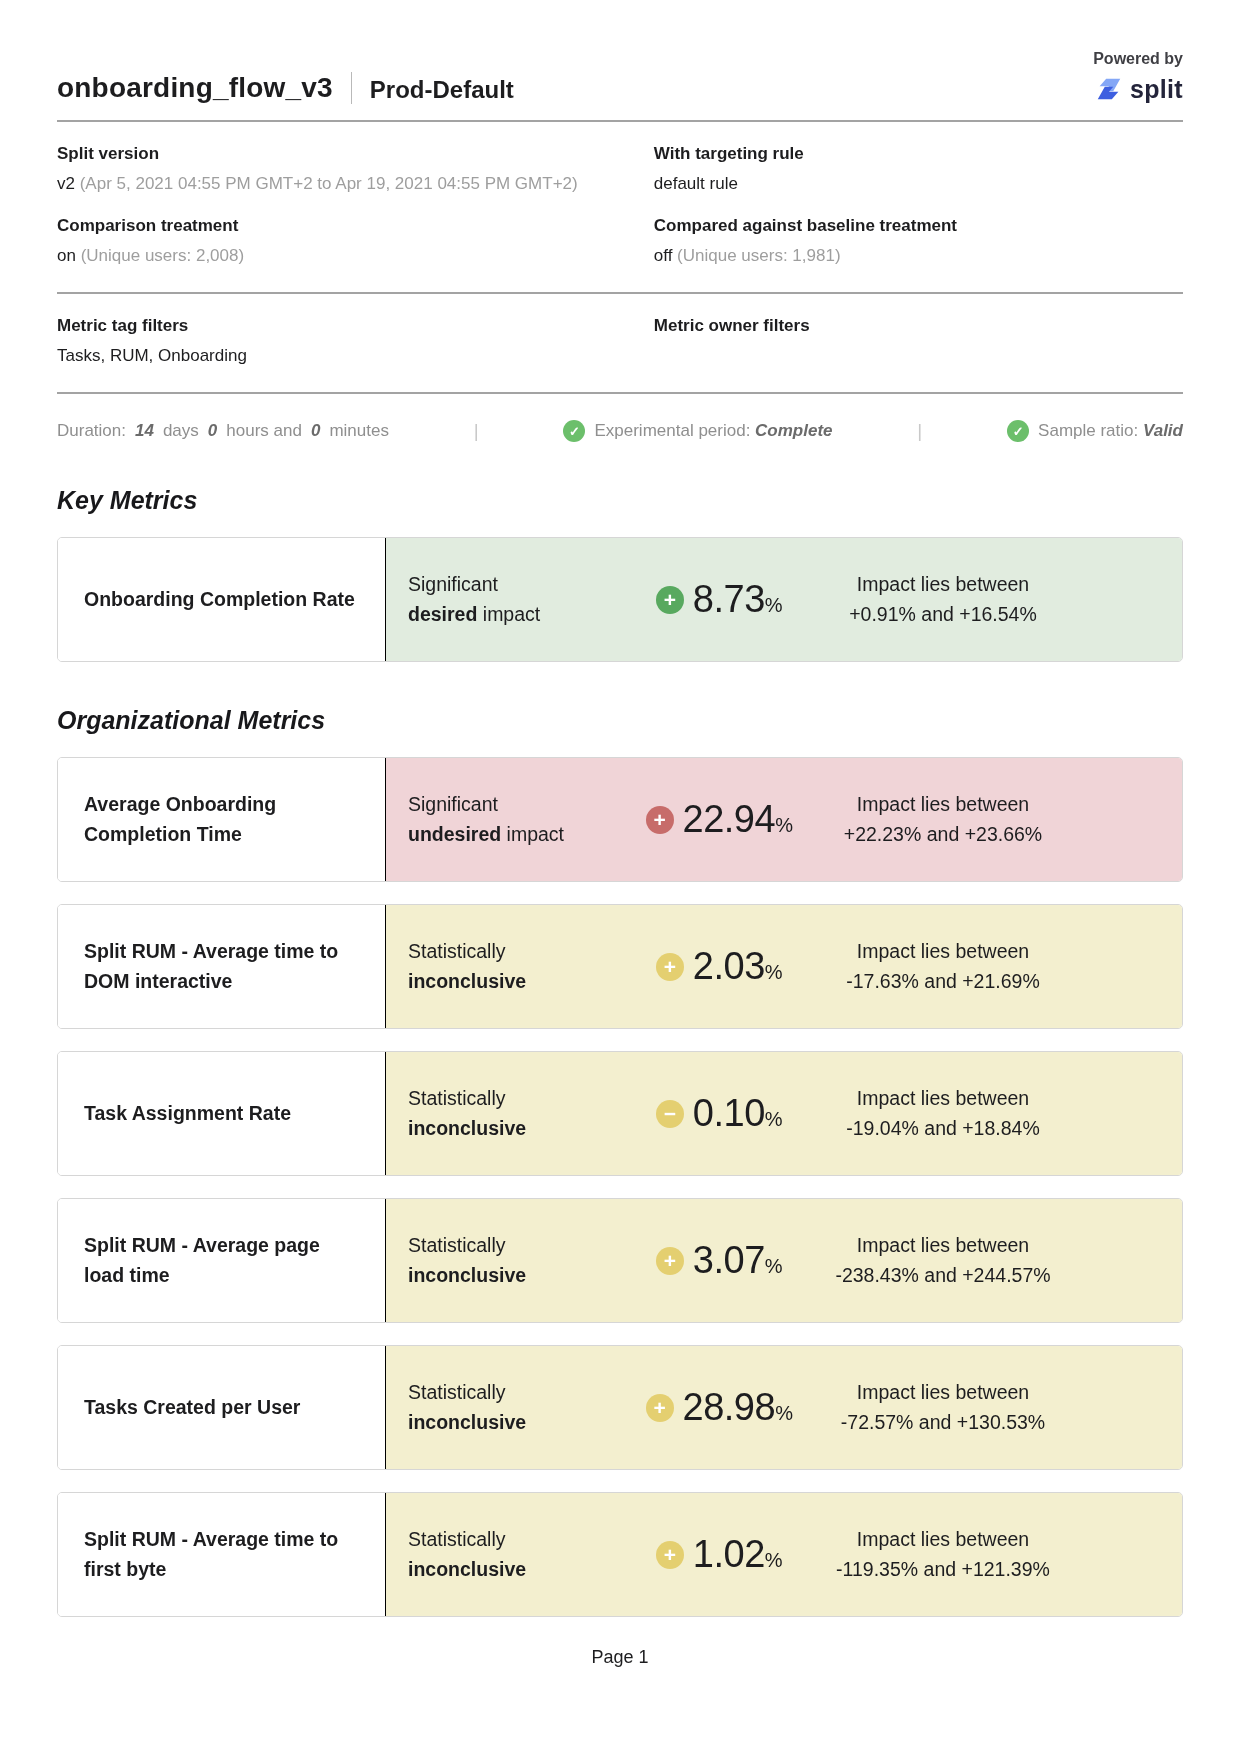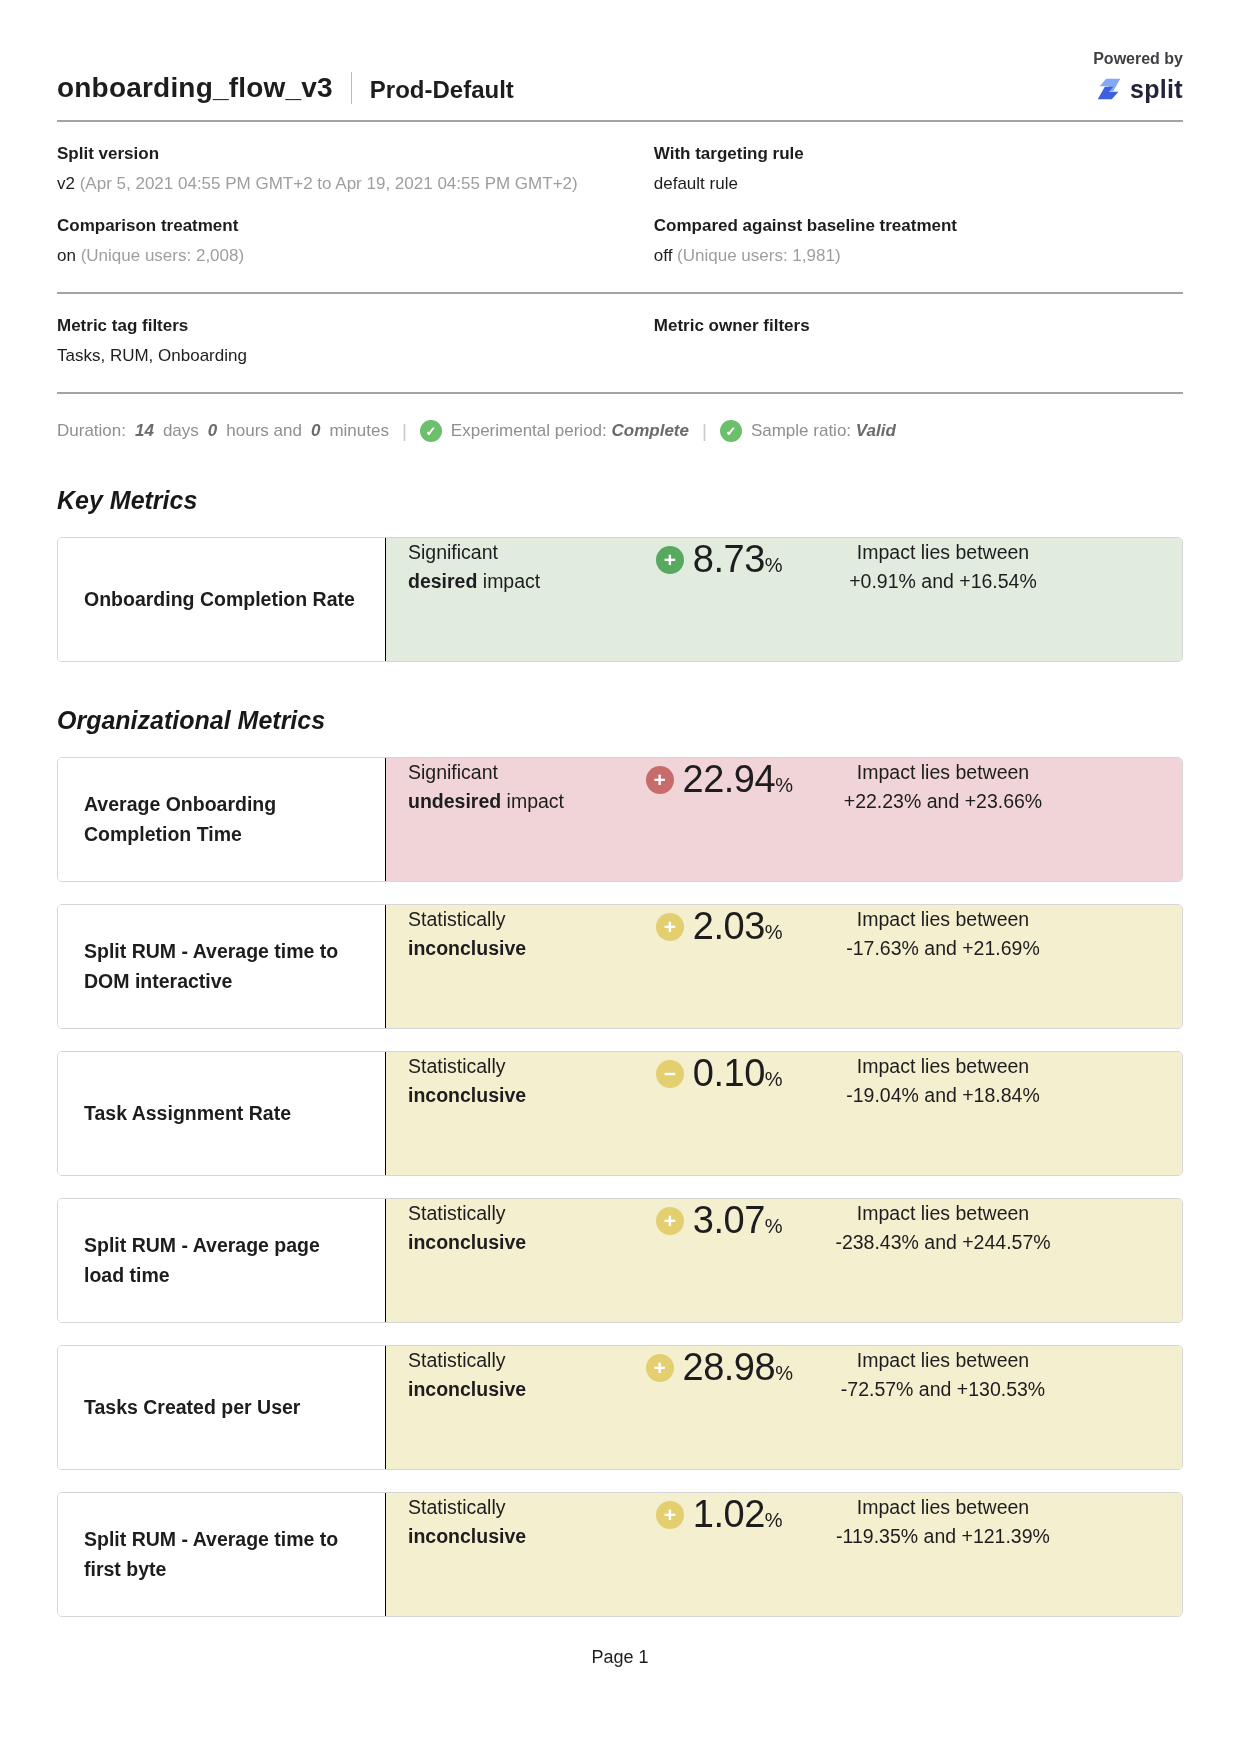--- a/index.html
+++ b/index.html
@@ -31,21 +31,21 @@
 
   
   .meta-grid { display: grid; grid-template-columns: 53% 47%; }
   .meta-field { margin-top: 22px; }
   .meta-label { font-size: 17px; font-weight: 700; color: #1d1d1f; }
   .meta-value { margin-top: 10px; font-size: 17px; color: #1d1d1f; min-height: 20px; }
   .meta-note { color: #9e9e9e; }
 
   
   .status-bar { margin-top: 26px; display: flex; align-items: center; gap: 13px;
-                font-size: 17px; color: #8f8f8f; }
+                font-size: 17px; color: #8f8f8f; justify-content: space-between; }
   .status-bar .seg { display: flex; align-items: center; gap: 9px; }
   .status-bar b { color: #6b6b6b; font-weight: 700; font-style: italic; }
   .pipe { color: #c9c9c9; font-size: 19px; font-weight: 400; }
   .check {
     width: 22px; height: 22px; border-radius: 50%; background: #6cbf6b;
     color: #fff; display: inline-flex; align-items: center; justify-content: center;
     font-size: 13px; font-weight: 700; flex: 0 0 22px;
   }
 
   
@@ -53,21 +53,21 @@
                      margin-top: 44px; margin-bottom: 22px; font-style: italic; }
   .card {
     display: flex; border: 1px solid #d6d6d6; border-radius: 5px;
     min-height: 125px; margin-bottom: 22px; overflow: hidden; background: #fff;
   }
   .card-name {
     flex: 0 0 328px; border-right: 1px solid #000000; background: #fff;
     display: flex; align-items: center; padding: 12px 26px;
     font-size: 19.5px; font-weight: 700; line-height: 1.5;
   }
-  .card-body { flex: 1; display: flex; align-items: flex-start; padding-right: 108px; }
+  .card-body { flex: 1; display: flex; align-items: center; padding-right: 108px; }
   .tone-desired      { background: #e1ecdf; }
   .tone-undesired    { background: #f0d4d7; }
   .tone-inconclusive { background: #f3efcf; }
   .card-status { flex: 0 0 240px; padding-left: 22px; font-size: 19.5px; line-height: 1.5; }
   .card-status b { font-weight: 700; }
   .card-impact { flex: 1; display: flex; align-items: center; justify-content: center; gap: 9px; }
   .badge {
     width: 28px; height: 28px; border-radius: 50%; color: #fff; flex: 0 0 28px;
     display: flex; align-items: center; justify-content: center;
     font-size: 21px; font-weight: 700; line-height: 1;

